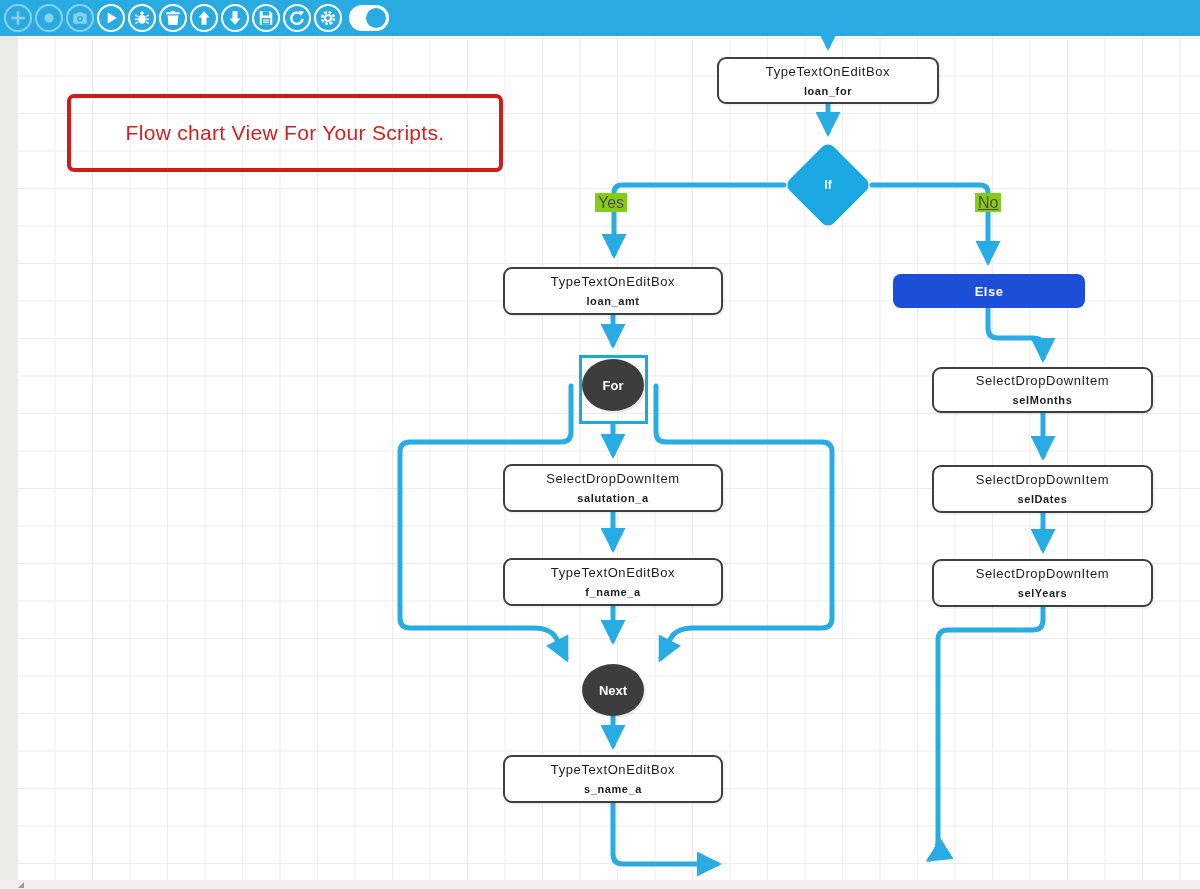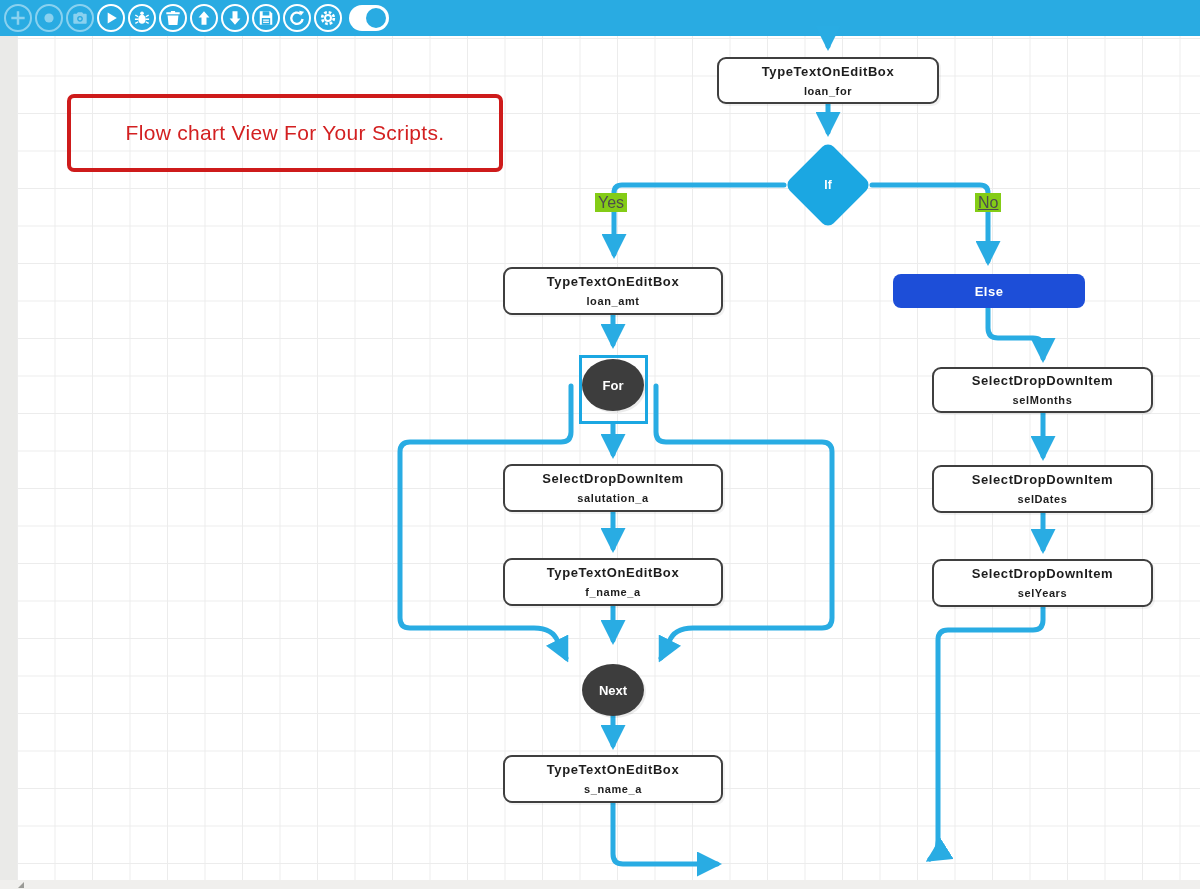--- a/index.html
+++ b/index.html
@@ -43,21 +43,21 @@
   .grip{position:absolute;left:18px;top:882px;width:0;height:0;
     border-left:6px solid transparent;border-bottom:6px solid #9a9a96;}
   
   svg.flow{position:absolute;left:0;top:0;width:1200px;height:889px;pointer-events:none;}
   
   .node-box{
     position:absolute;background:#ffffff;border:2px solid #3f3f3f;border-radius:9px;
     box-sizing:border-box;display:flex;flex-direction:column;align-items:center;justify-content:center;
     box-shadow:2px 2px 0 rgba(0,0,0,0.05);cursor:pointer;
   }
-  .node-box .title{font-size:13px;font-weight:700;color:#1d1d1d;letter-spacing:0.6px;line-height:1;}
+  .node-box .title{font-size:13px;font-weight:400;color:#1d1d1d;letter-spacing:0.6px;line-height:1;}
   .node-box .subtitle{font-size:11px;font-weight:700;color:#1d1d1d;letter-spacing:0.6px;margin-top:8px;line-height:1;}
   .node-blue{
     position:absolute;background:#1d4ed8;border-radius:8px;
     display:flex;align-items:center;justify-content:center;cursor:pointer;
     color:#ffffff;font-weight:700;font-size:13px;letter-spacing:0.5px;
   }
   .diamond{
     position:absolute;left:797px;top:154px;width:62px;height:62px;background:#1BA7E2;
     transform:rotate(45deg);border-radius:8px;cursor:pointer;
   }

